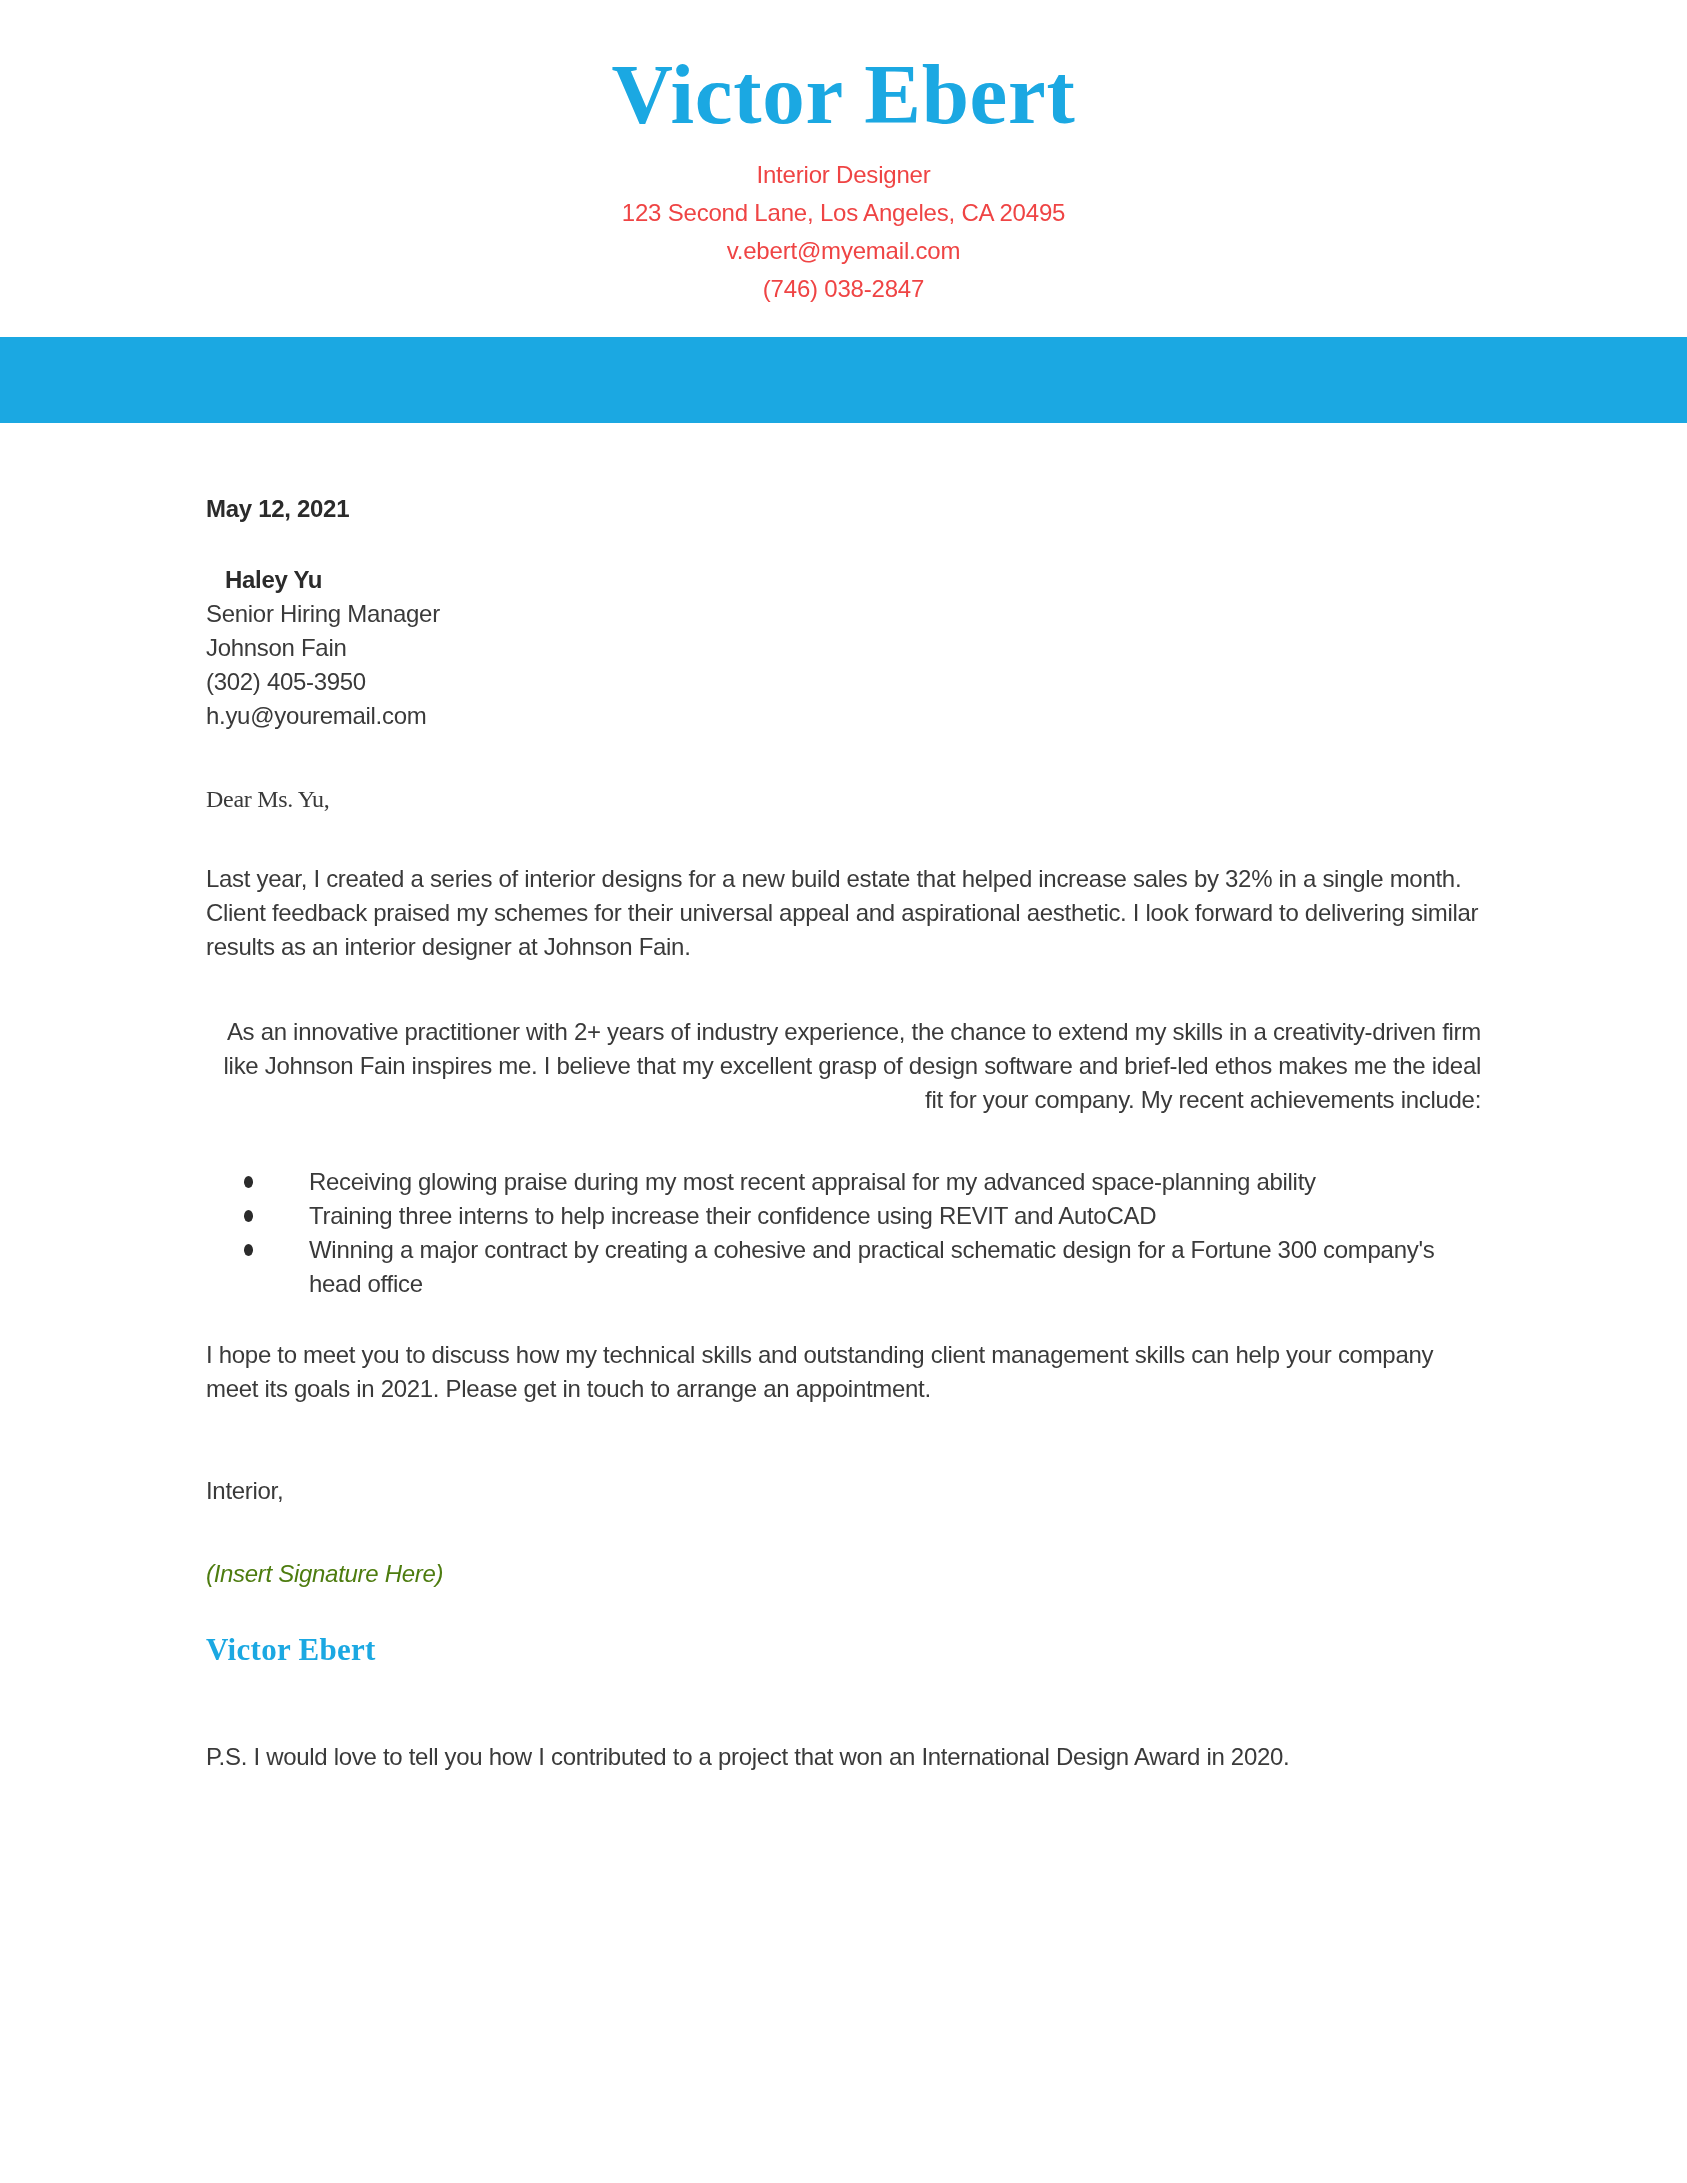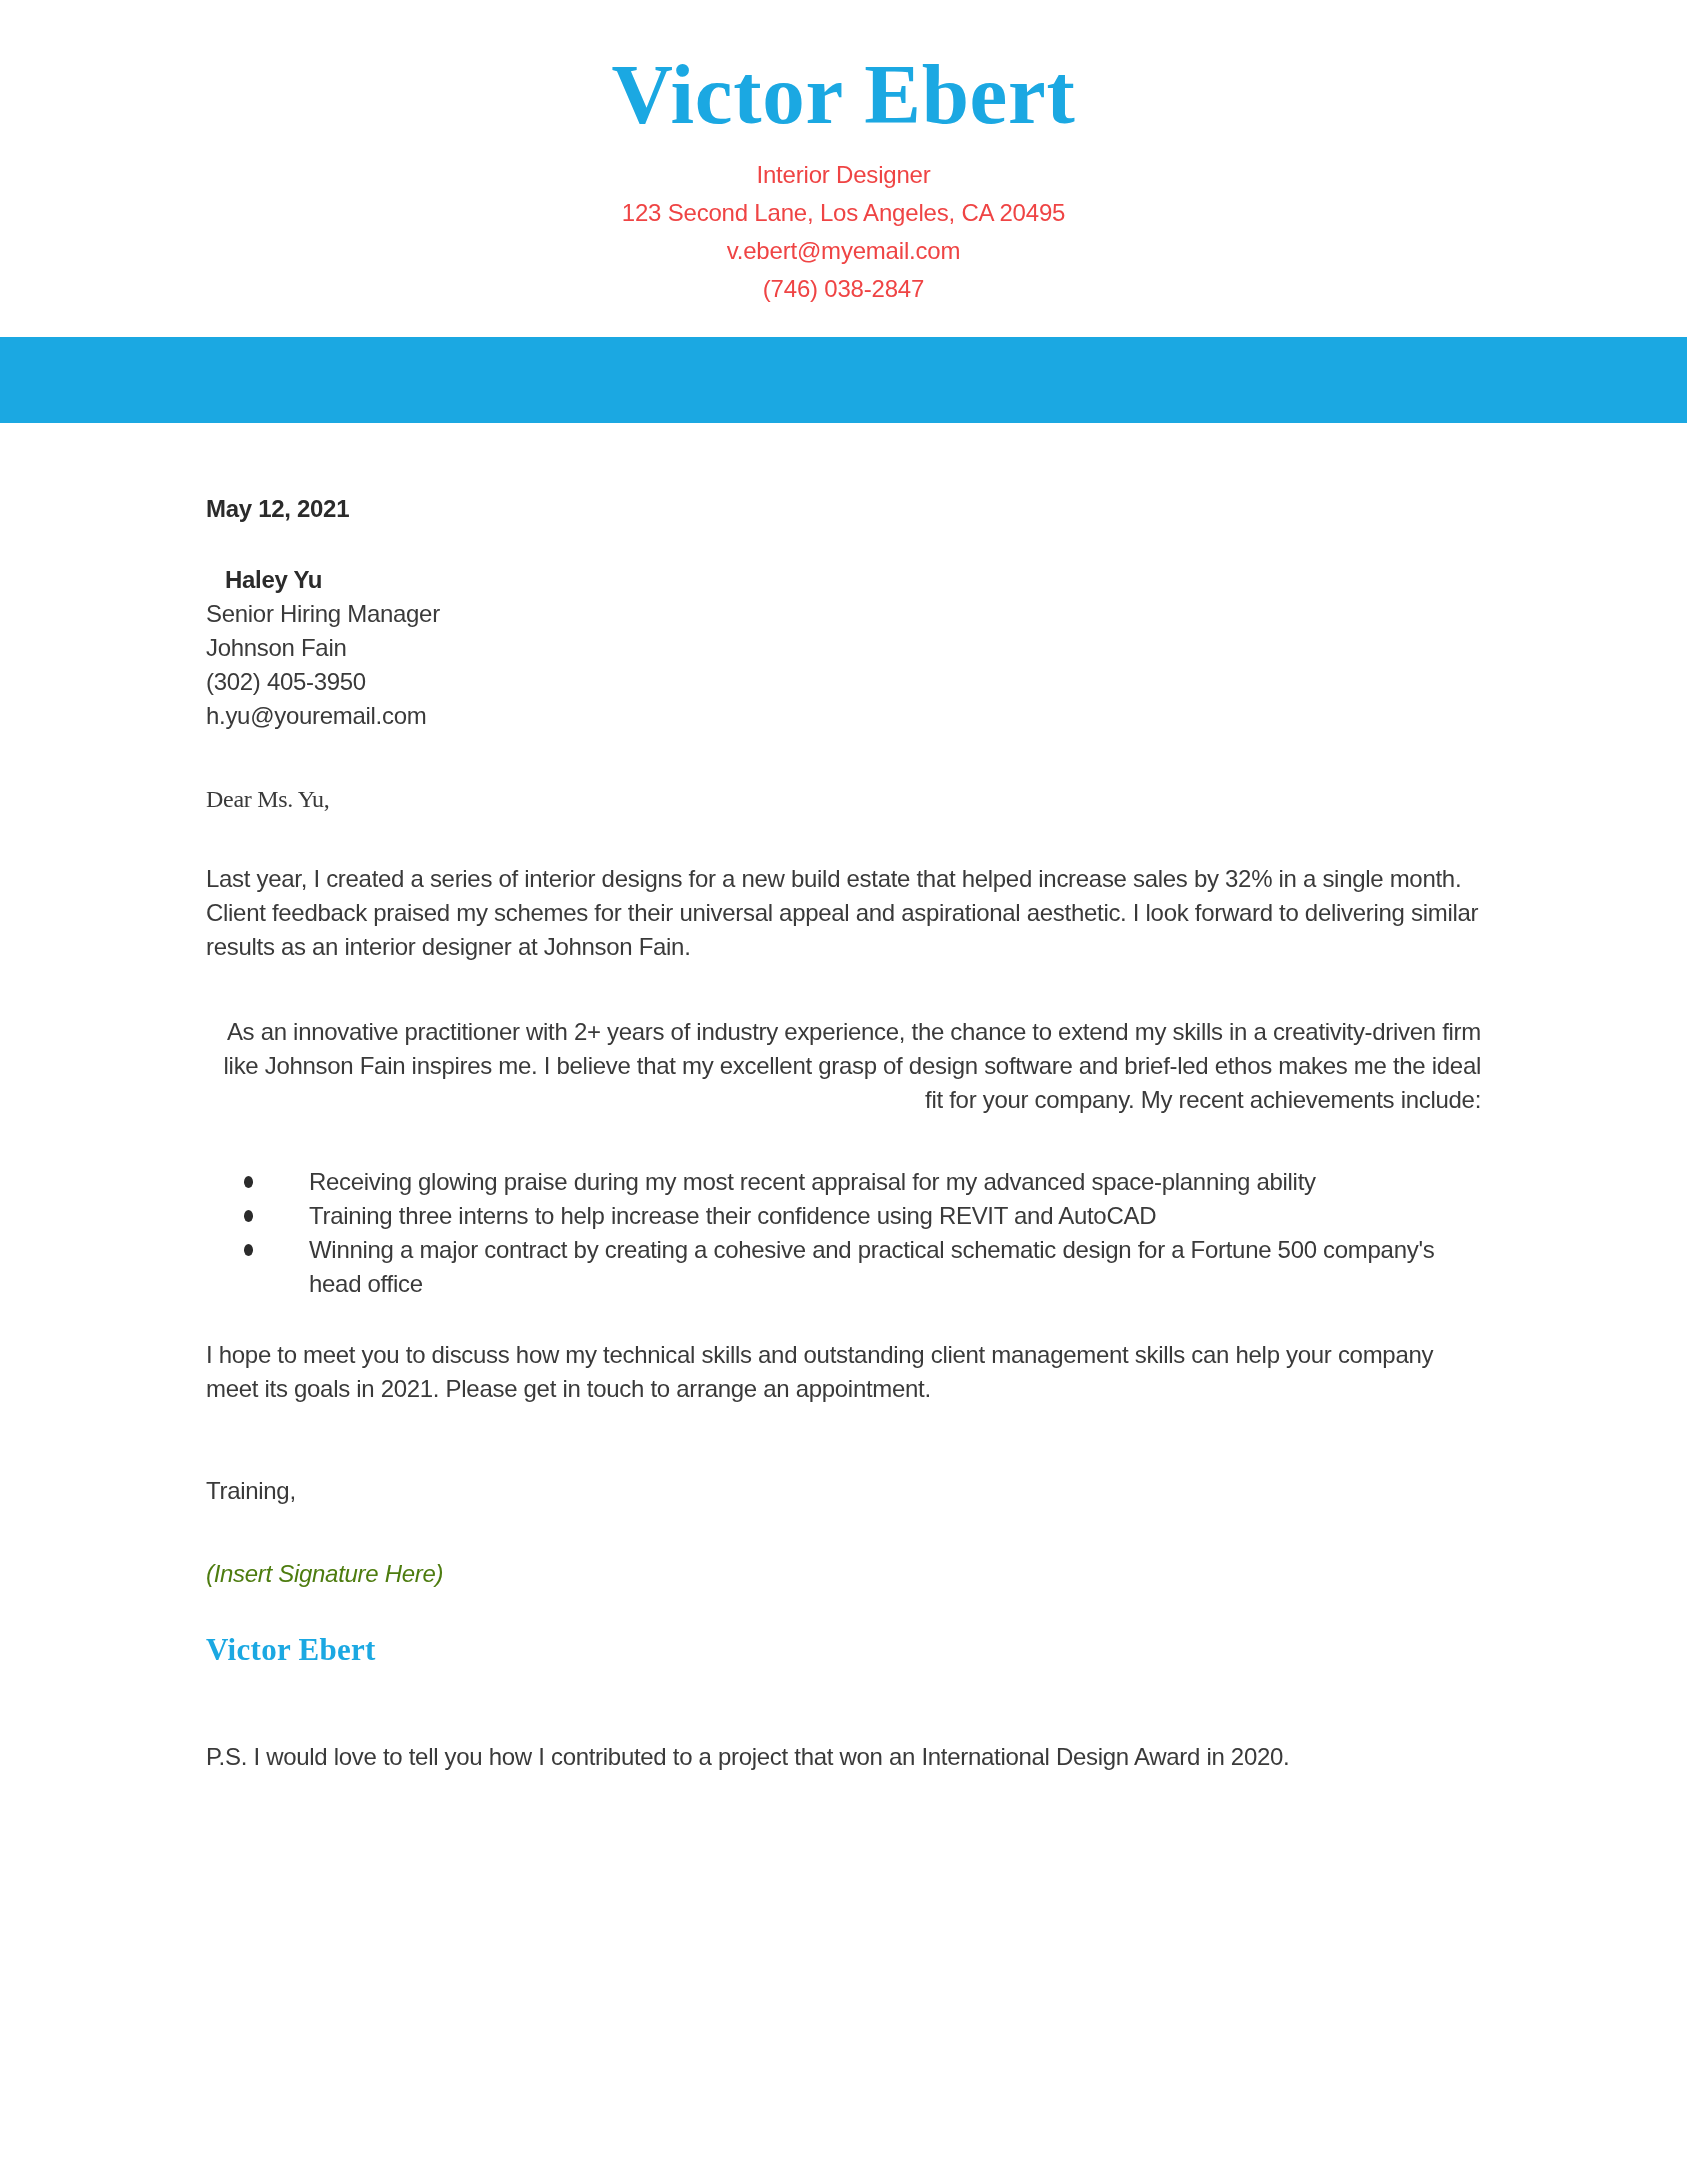--- a/index.html
+++ b/index.html
@@ -106,26 +106,26 @@
 
     <div class="salutation">Dear Ms. Yu,</div>
 
     <div class="para-intro">Last year, I created a series of interior designs for a new build estate that helped increase sales by 32% in a single month. Client feedback praised my schemes for their universal appeal and aspirational aesthetic. I look forward to delivering similar results as an interior designer at Johnson Fain.</div>
 
     <div class="para-second">As an innovative practitioner with 2+ years of industry experience, the chance to extend my skills in a creativity-driven firm like Johnson Fain inspires me. I believe that my excellent grasp of design software and brief-led ethos makes me the ideal fit for your company. My recent achievements include:</div>
 
     <ul class="bullet-list">
       <li>Receiving glowing praise during my most recent appraisal for my advanced space-planning ability</li>
       <li>Training three interns to help increase their confidence using REVIT and AutoCAD</li>
-      <li>Winning a major contract by creating a cohesive and practical schematic design for a Fortune 500 company's head office</li>
+      <li>Winning a major contract by creating a cohesive and practical schematic design for a Fortune 300 company's head office</li>
     </ul>
 
     <div class="para-closing">I hope to meet you to discuss how my technical skills and outstanding client management skills can help your company meet its goals in 2021. Please get in touch to arrange an appointment.</div>
 
-    <div class="signoff">Training,</div>
+    <div class="signoff">Interior,</div>
 
     <div class="sig-placeholder">(Insert Signature Here)</div>
 
     <div class="sig-name">Victor Ebert</div>
 
     <div class="postscript">P.S. I would love to tell you how I contributed to a project that won an International Design Award in 2020.</div>
   </div>
 
 </div>
 

